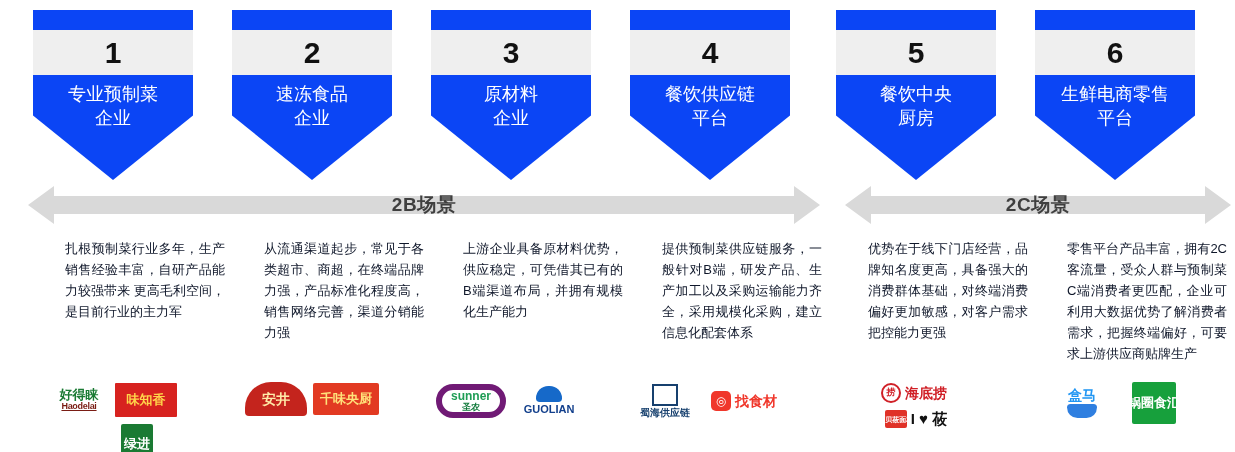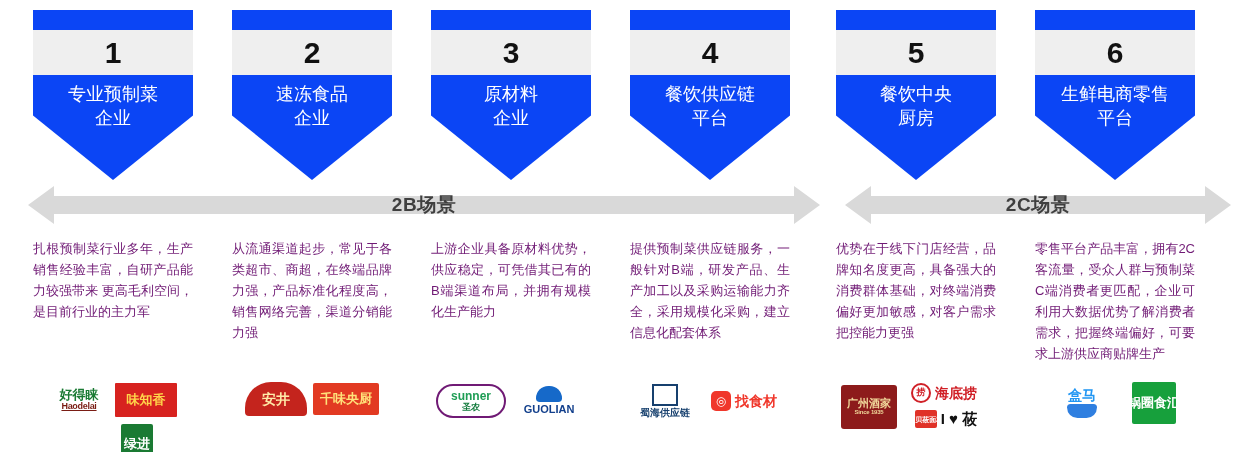--- a/index.html
+++ b/index.html
@@ -49,23 +49,24 @@
   .arrow-label{
     position:absolute;top:186px;height:38px;
     display:flex;align-items:center;justify-content:center;
     font-size:19px;font-weight:700;color:#3f3f3f;
     letter-spacing:0.5px;
   }
 
   
   .desc{
     position:absolute;top:238px;width:160px;
-    font-size:13px;line-height:1.62;color:#701a75;
+    font-size:13px;line-height:1.62;color:#0f172a;
     text-align:justify;text-justify:inter-ideograph;
     word-break:break-all;
+    margin-left:32px;
   }
 
   
   .logorow{
     position:absolute;top:382px;width:200px;left:-20px;
     display:flex;align-items:center;justify-content:center;
     gap:6px;flex-wrap:wrap;
   }
   .logo{
     display:flex;align-items:center;justify-content:center;
@@ -92,21 +93,21 @@
   .lg-anjing{
     width:62px;height:34px;background:#c4241d;color:#ffe9a8;font-size:14px;
     border-radius:26px 26px 4px 4px;
   }
   .lg-qianwei{
     width:66px;height:32px;background:#e23a22;color:#ffe27a;font-size:13px;
     border-radius:2px;
   }
   .lg-sunner{
     width:70px;height:34px;background:#ffffff;color:#1f9d55;font-size:12px;
-    border:2px solid #701a75;border-radius:18px;flex-direction:column;
+    border:6px solid #701a75;border-radius:18px;flex-direction:column;
   }
   .lg-sunner .sub{font-size:9px;color:#127a3c;}
   .lg-guolian{
     width:74px;height:38px;background:#ffffff;color:#123f8c;font-size:11px;
     flex-direction:column;
   }
   .lg-guolian .mark{
     width:26px;height:16px;background:#1669c9;border-radius:13px 13px 4px 4px;
     margin-bottom:2px;
   }
@@ -259,24 +260,20 @@
     <div class="pent">
       <div class="pent-body" style="--accent:#0B45F5"></div>
       <div class="pent-numband">
         <span class="pent-num">5</span>
       </div>
       <div class="pent-title" style="white-space:pre-line">餐饮中央
 厨房</div>
     </div>
     <div class="desc">优势在于线下门店经营，品牌知名度更高，具备强大的消费群体基础，对终端消费偏好更加敏感，对客户需求把控能力更强</div>
     <div class="logorow" style="gap:4px">
-      <div class="logo lg-guangzhou">
-        <span>广州酒家</span>
-        <span class="sub">Since 1935</span>
-      </div>
       <div style="display:flex;flex-direction:column;gap:3px">
         <div class="logo lg-haidilao">
           <span class="ring">捞</span>
           <span>海底捞</span>
         </div>
         <div class="logo lg-xibei">
           <span class="tag">西贝莜面村</span>
           <span>I ♥ 莜</span>
         </div>
       </div>

